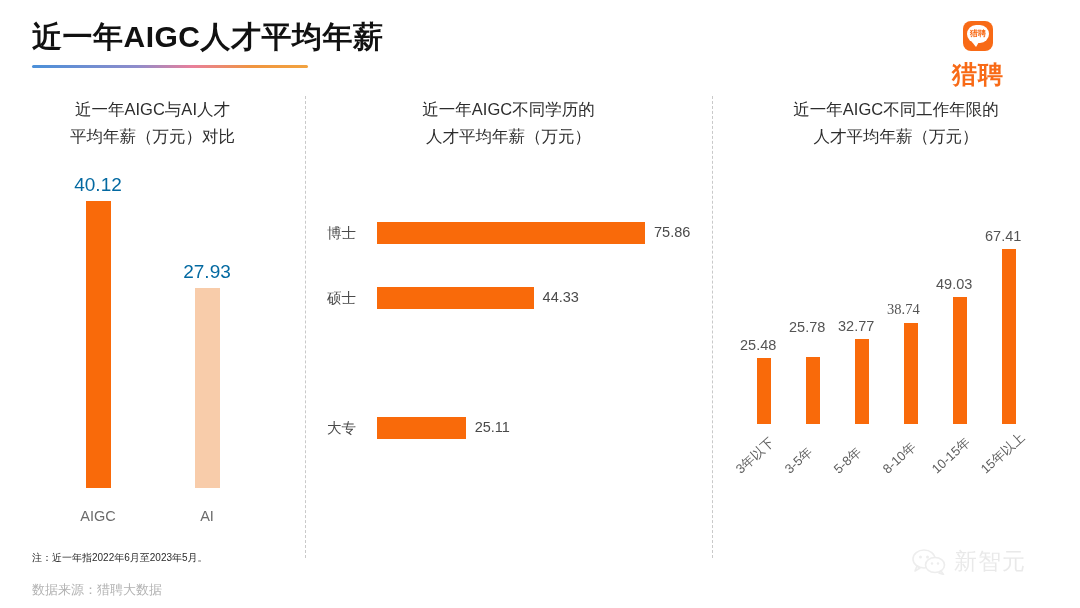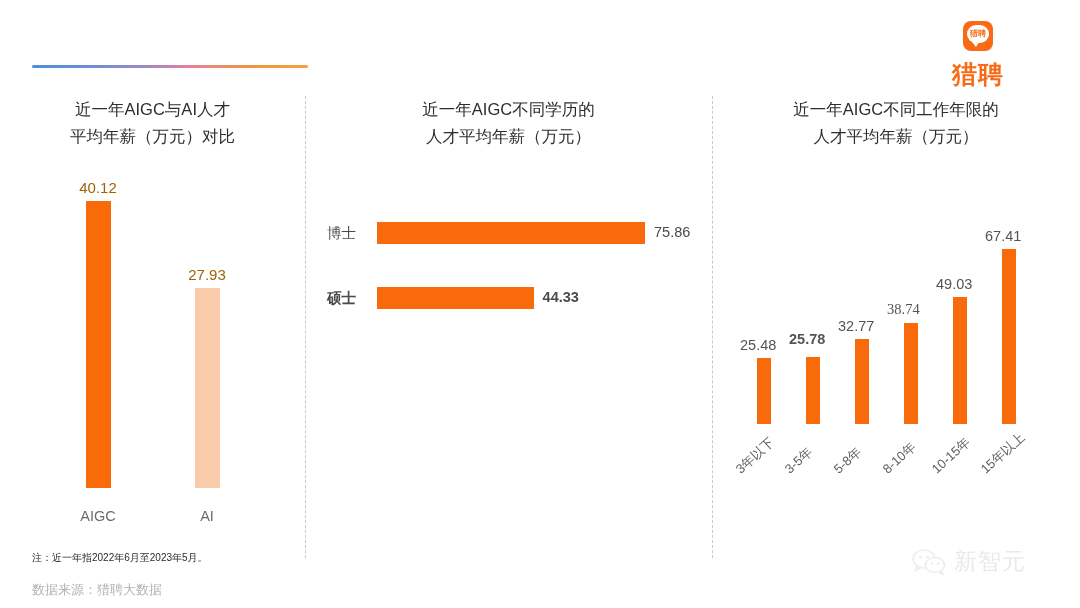--- a/index.html
+++ b/index.html
@@ -121,22 +121,22 @@
     bottom: 0;
     width: 60px;
     text-align: center;
   }
   #vbar-aigc { left: 68px; }
   #vbar-ai   { left: 177px; }
   .vbar-value {
     position: absolute;
     left: 0; width: 60px;
     text-align: center;
-    font-size: 15px;
-    color: #a16207;
+    font-size: 19px;
+    color: #0369a1;
   }
   .vbar-rect {
     position: absolute;
     left: 18px;
     width: 25px;
     bottom: 44px;
   }
   .vbar-label {
     position: absolute;
     left: 0; bottom: 8px;
@@ -243,20 +243,21 @@
   #watermark-text {
     font-size: 23px;
     color: #bdbdbd;
     letter-spacing: 1px;
   }
 </style>
 </head>
 <body>
 
 <div id="header">
+  <div id="page-title">近一年AIGC人才平均年薪</div>
   <div id="title-underline"></div>
 
   <div id="brand-logo">
     <div id="brand-mark">
       <div id="brand-bubble">猎聘</div>
     </div>
     <div id="brand-text">猎聘</div>
   </div>
 </div>
 
@@ -285,40 +286,45 @@
 
 <div id="panel-2" class="panel">
   <div class="panel-title">近一年AIGC不同学历的
 人才平均年薪（万元）</div>
   <div id="p2-plot">
       <div class="hbar-row" style="top: 0px;">
         <div class="hbar-cat">博士</div>
         <div class="hbar-rect" style="width: 268px; background: rgb(249, 106, 10);"></div>
         <div class="hbar-value" style="left: 349px;">75.86</div>
       </div>
-      <div class="hbar-row" style="top: 65px; font-weight: bold;">
+      <div class="hbar-row" style="top: 65px;">
         <div class="hbar-cat">硕士</div>
         <div class="hbar-rect" style="width: 156.61px; background: rgb(249, 106, 10);"></div>
         <div class="hbar-value" style="left: 237.61px;">44.33</div>
+      </div>
+      <div class="hbar-row" style="top: 195px;">
+        <div class="hbar-cat">大专</div>
+        <div class="hbar-rect" style="width: 88.7092px; background: rgb(249, 106, 10);"></div>
+        <div class="hbar-value" style="left: 169.709px;">25.11</div>
       </div>
     </div>
 </div>
 
 <div id="panel-3" class="panel">
   <div class="panel-title">近一年AIGC不同工作年限的
 人才平均年薪（万元）</div>
   <div id="p3-plot">
       <div class="p3-bar-group" style="left: 28px;">
         <div class="p3-rect" style="height: 66.1475px; background: rgb(249, 106, 10);"></div>
         <div class="p3-value" style="bottom: 71.1475px;">25.48</div>
       </div>
       <div class="p3-xlabel" style="left: 32px;">3年以下</div>
       <div class="p3-bar-group" style="left: 77px;">
         <div class="p3-rect" style="height: 66.9263px; background: rgb(249, 106, 10);"></div>
-        <div class="p3-value" style="bottom: 77px; font-weight: bold;">25.78</div>
+        <div class="p3-value" style="bottom: 89px;">25.78</div>
       </div>
       <div class="p3-xlabel" style="left: 81px;">3-5年</div>
       <div class="p3-bar-group" style="left: 126px;">
         <div class="p3-rect" style="height: 85.0727px; background: rgb(249, 106, 10);"></div>
         <div class="p3-value" style="bottom: 90.0727px;">32.77</div>
       </div>
       <div class="p3-xlabel" style="left: 130px;">5-8年</div>
       <div class="p3-bar-group" style="left: 175px;">
         <div class="p3-rect" style="height: 100.571px; background: rgb(249, 106, 10);"></div>
         <div class="p3-value" style="bottom: 105.571px; font-family: Liberation Serif, serif;">38.74</div>

